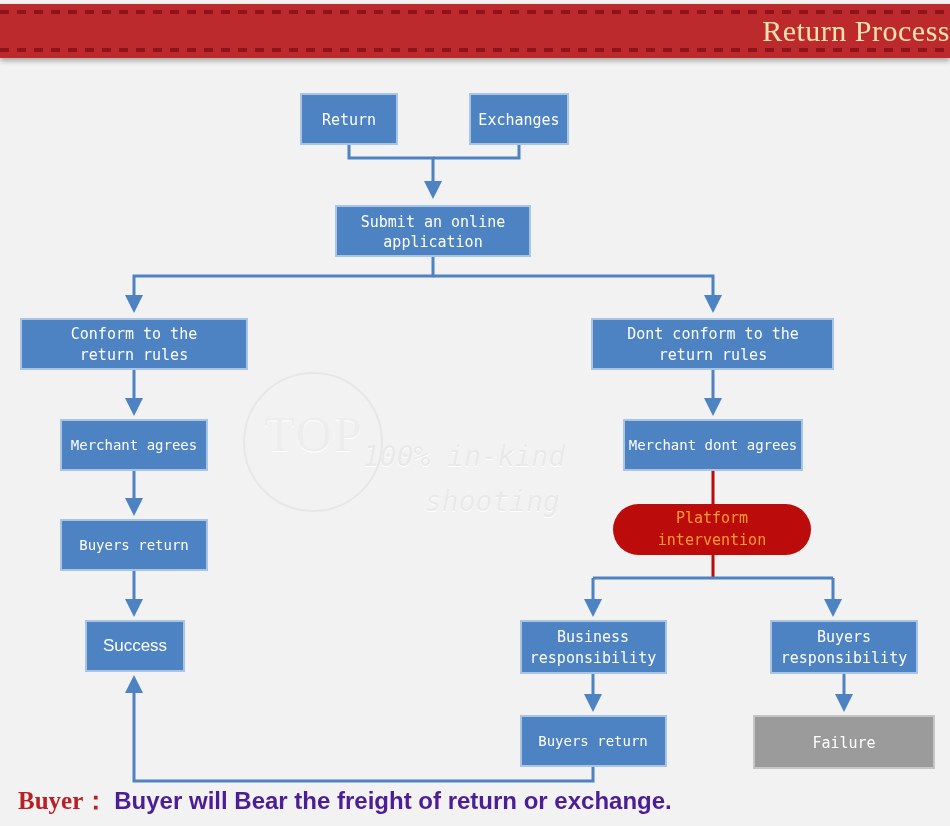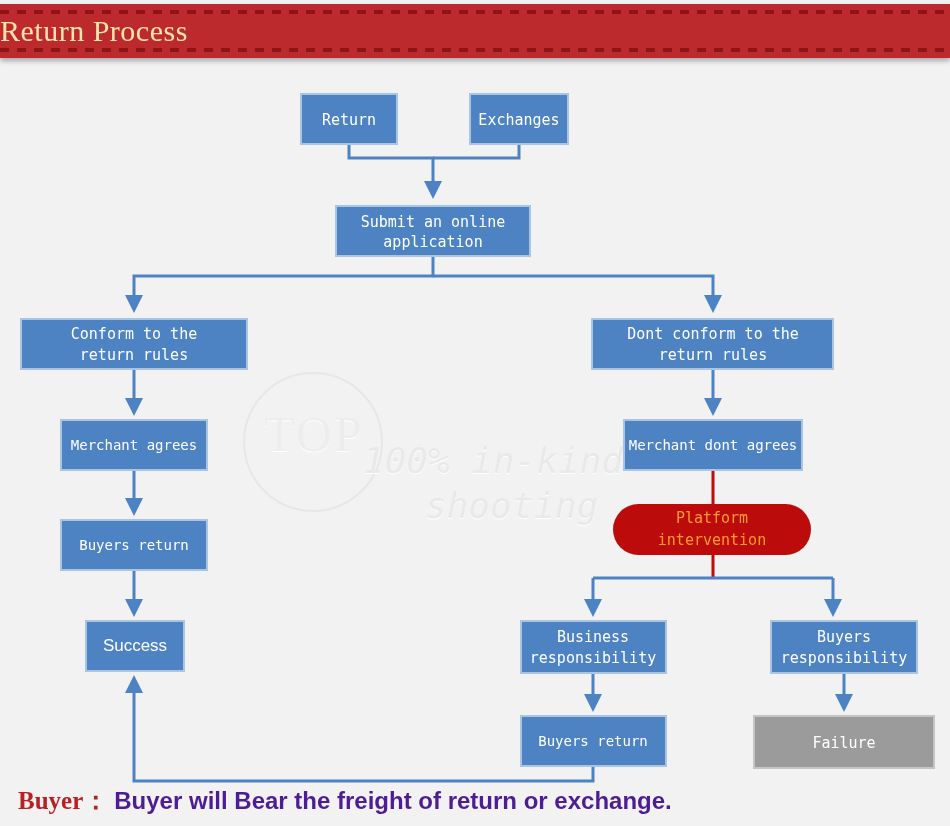--- a/index.html
+++ b/index.html
@@ -40,21 +40,21 @@
   }
   #banner .stitch.top { top: 6px; }
   #banner .stitch.bottom { bottom: 6px; }
   #banner-title {
     position: absolute;
     left: 0;
     top: 0;
     width: 950px;
     height: 54px;
     line-height: 54px;
-    text-align: left;
+    text-align: right;
     font-family: "Liberation Serif", serif;
     font-size: 30px;
     color: #fbe3ab;
     letter-spacing: 0.5px;
     white-space: nowrap;
   }
 
   
   #watermark {
     position: absolute;
@@ -80,21 +80,21 @@
     font-family: "Liberation Serif", serif;
     font-size: 50px;
     color: #ededed;
     text-shadow: 0 1px 0 #ffffff;
     letter-spacing: 2px;
   }
   .wm-line1, .wm-line2 {
     position: absolute;
     font-family: "DejaVu Sans Mono", monospace;
     font-style: italic;
-    font-size: 36px;
+    font-size: 28px;
     color: #e9e9e9;
     text-shadow: 0 1px 0 #ffffff;
     white-space: nowrap;
   }
   .wm-line1 { left: 363px; top: 440px; }
   .wm-line2 { left: 425px; top: 485px; }
 
   
   #flow {
     position: absolute;

